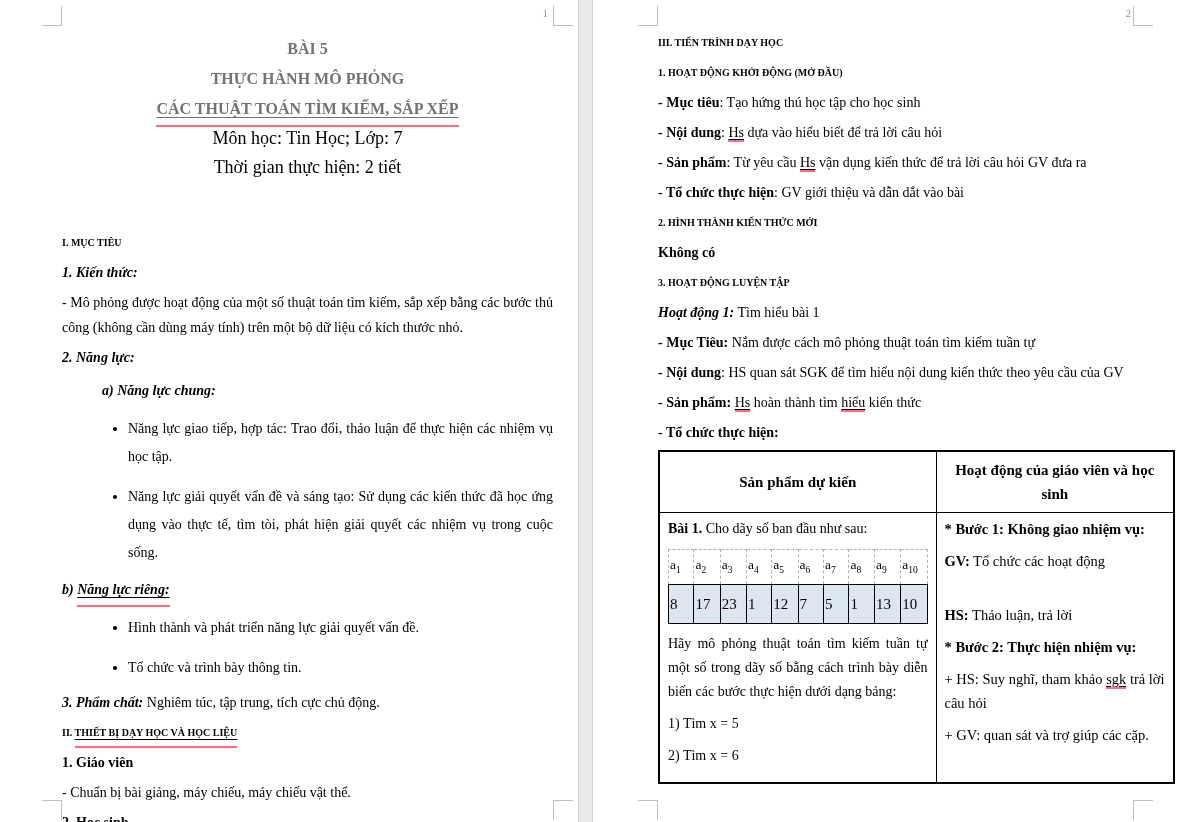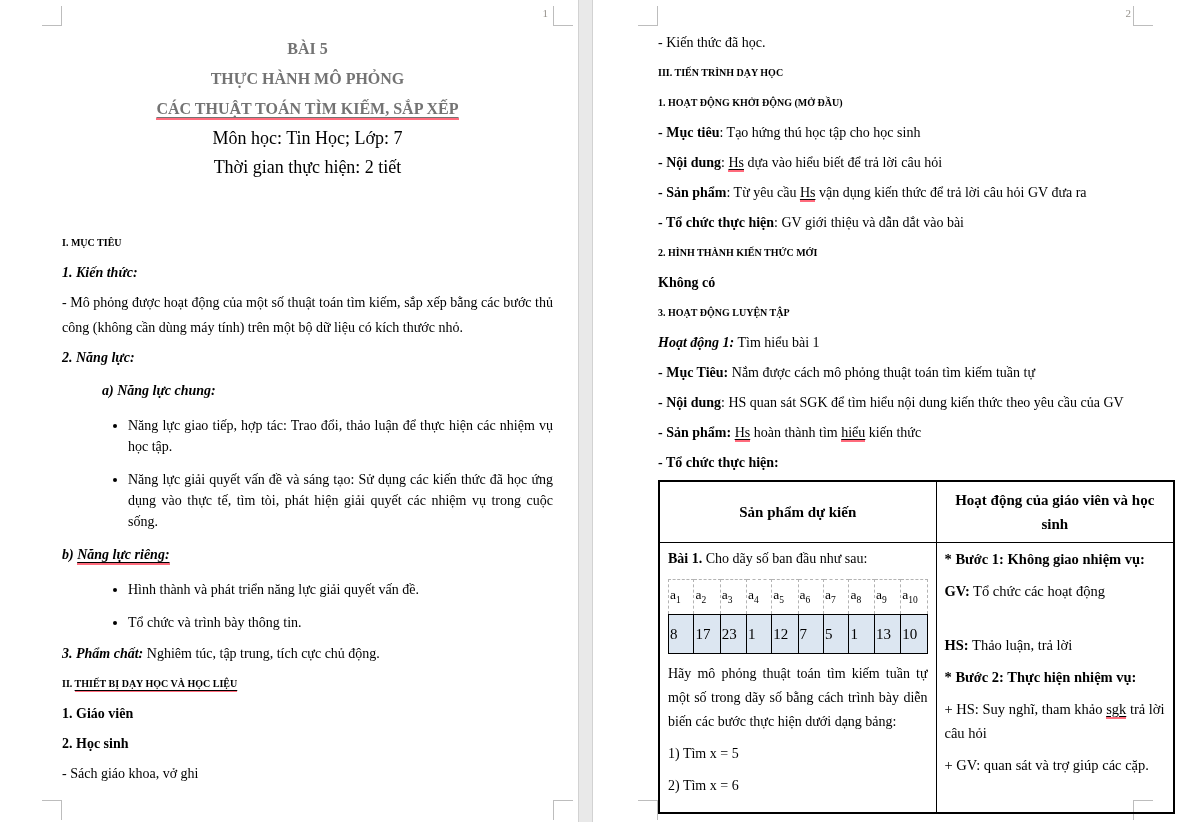--- a/index.html
+++ b/index.html
@@ -19,24 +19,24 @@
   .b{font-weight:bold;}
   .bi{font-weight:bold;font-style:italic;}
   .c{text-align:center;}
   .just{text-align:justify;}
   .red{color:#737373;}
   .t1{font-size:16px;line-height:30px;margin:0;}
   .sub{font-size:18px;line-height:29px;margin:0;}
   .mb-big{margin-bottom:48px;}
   .h-bold{font-size:10px;font-weight:bold;}
   
-  .usq{text-decoration:underline;text-underline-offset:3px;border-bottom:2px solid #ff6b7c;padding-bottom:1px;}
+  .usq{text-decoration:underline;text-underline-offset:3px;border-bottom:2px solid #ff6b7c;padding-bottom:8px;}
   .mark{text-decoration:underline;text-underline-offset:2px;border-bottom:2px solid #ff6b7c;}
   ul{margin:4px 0 8px 0;padding-left:66px;}
-  li{margin:12px 0 5px 0;line-height:21px;}
+  li{margin:12px 0 5px 0;line-height:28px;}
   .mt8{margin-top:8px;margin-left:40px;}
   .mt10{margin-top:10px;margin-bottom:10px;}
   .pagenum{position:absolute;top:7px;font-size:11px;color:#97938d;line-height:12px;}
   .pn-left{right:30px;}
   .pn-right{right:48px;}
   
   .cm{position:absolute;width:20px;height:20px;box-sizing:border-box;}
   .cm-tl{border-right:1px solid #bdbdbd;border-bottom:1px solid #bdbdbd;top:6px;}
   .cm-tr{border-left:1px solid #bdbdbd;border-bottom:1px solid #bdbdbd;top:6px;}
   .cm-bl{border-right:1px solid #bdbdbd;border-top:1px solid #bdbdbd;top:800px;}
@@ -89,36 +89,36 @@
         <li class="just"><span>Năng lực giải quyết vấn đề và sáng tạo: Sử dụng các kiến thức đã học ứng dụng vào thực tế, tìm tòi, phát hiện giải quyết các nhiệm vụ trong cuộc sống.</span></li>
       </ul>
       <p class="bi mt10"><span>b) </span><span class="usq">Năng lực riêng:</span></p>
       <ul>
         <li><span>Hình thành và phát triển năng lực giải quyết vấn đề.</span></li>
         <li><span>Tổ chức và trình bày thông tin.</span></li>
       </ul>
       <p><span class="bi">3. Phẩm chất:</span><span> Nghiêm túc, tập trung, tích cực chủ động.</span></p>
       <p class="h-bold"><span>II. </span><span class="usq">THIẾT BỊ DẠY HỌC VÀ HỌC LIỆU</span></p>
       <p class="b">1. Giáo viên</p>
+      <p>- Chuẩn bị bài giảng, máy chiếu, máy chiếu vật thể.</p>
       <p class="b">2. Học sinh</p>
       <p>- Sách giáo khoa, vở ghi</p>
     </div>
   </div>
 
   <div class="gap"></div>
 
   <div class="page page-right">
     <div class="pagenum pn-right">2</div>
     <div class="cm cm-tl pr-l"></div>
     <div class="cm cm-tr pr-r"></div>
     <div class="cm cm-bl pr-l"></div>
     <div class="cm cm-br pr-r"></div>
 
     <div class="content content-right">
-      <p>- Kiến thức đã học.</p>
       <p class="h-bold">III. TIẾN TRÌNH DẠY HỌC</p>
       <p class="h-bold">1. HOẠT ĐỘNG KHỞI ĐỘNG (MỞ ĐẦU)</p>
       <p><span class="b">- Mục tiêu</span><span>: Tạo hứng thú học tập cho học sinh</span></p>
       <p><span class="b">- Nội dung</span><span>: </span><span class="mark">Hs</span><span> dựa vào hiểu biết để trả lời câu hỏi</span></p>
       <p><span class="b">- Sản phẩm</span><span>: Từ yêu cầu </span><span class="mark">Hs</span><span> vận dụng kiến thức để trả lời câu hỏi GV đưa ra</span></p>
       <p><span class="b">- Tổ chức thực hiện</span><span>: GV giới thiệu và dẫn dắt vào bài</span></p>
       <p class="h-bold">2. HÌNH THÀNH KIẾN THỨC MỚI</p>
       <p class="b">Không có</p>
       <p class="h-bold">3. HOẠT ĐỘNG LUYỆN TẬP</p>
       <p><span class="bi">Hoạt động 1:</span><span> Tìm hiểu bài 1</span></p>

